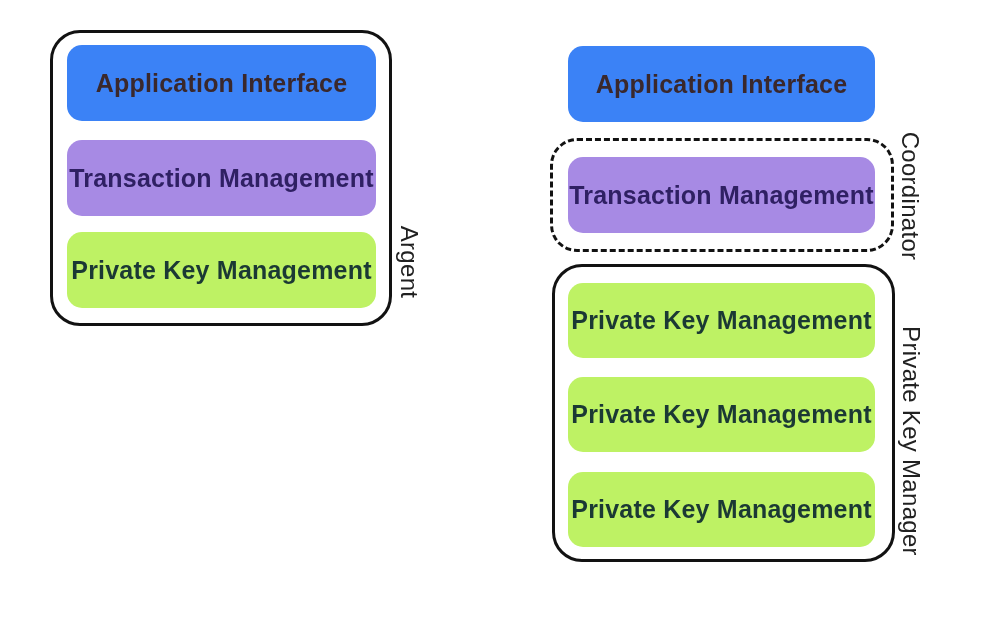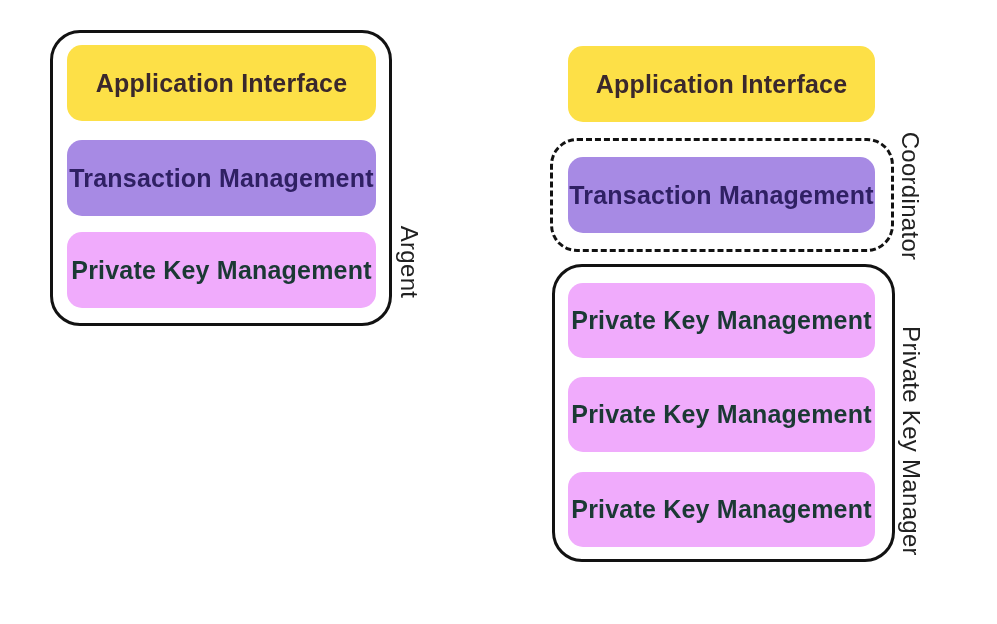--- a/index.html
+++ b/index.html
@@ -30,23 +30,23 @@
     position: absolute;
     border-radius: 15px;
     display: flex;
     align-items: center;
     justify-content: center;
     font-size: 25px;
     font-weight: 600;
     letter-spacing: 0.2px;
     box-sizing: border-box;
   }
-  .block.pink  { background: #fde047; color: #3a282c; }
+  .block.pink  { background: #3b82f6; color: #3a282c; }
   .block.purple{ background: #a78ae4; color: #2f2063; }
-  .block.teal  { background: #f0abfc; color: #1b3934; }
+  .block.teal  { background: #bef264; color: #1b3934; }
   .v-label {
     position: absolute;
     white-space: nowrap;
     transform: translate(-50%, -50%) rotate(90deg);
     font-size: 24px;
     font-weight: 500;
     color: #212121;
     letter-spacing: 0.3px;
   }
 </style>

